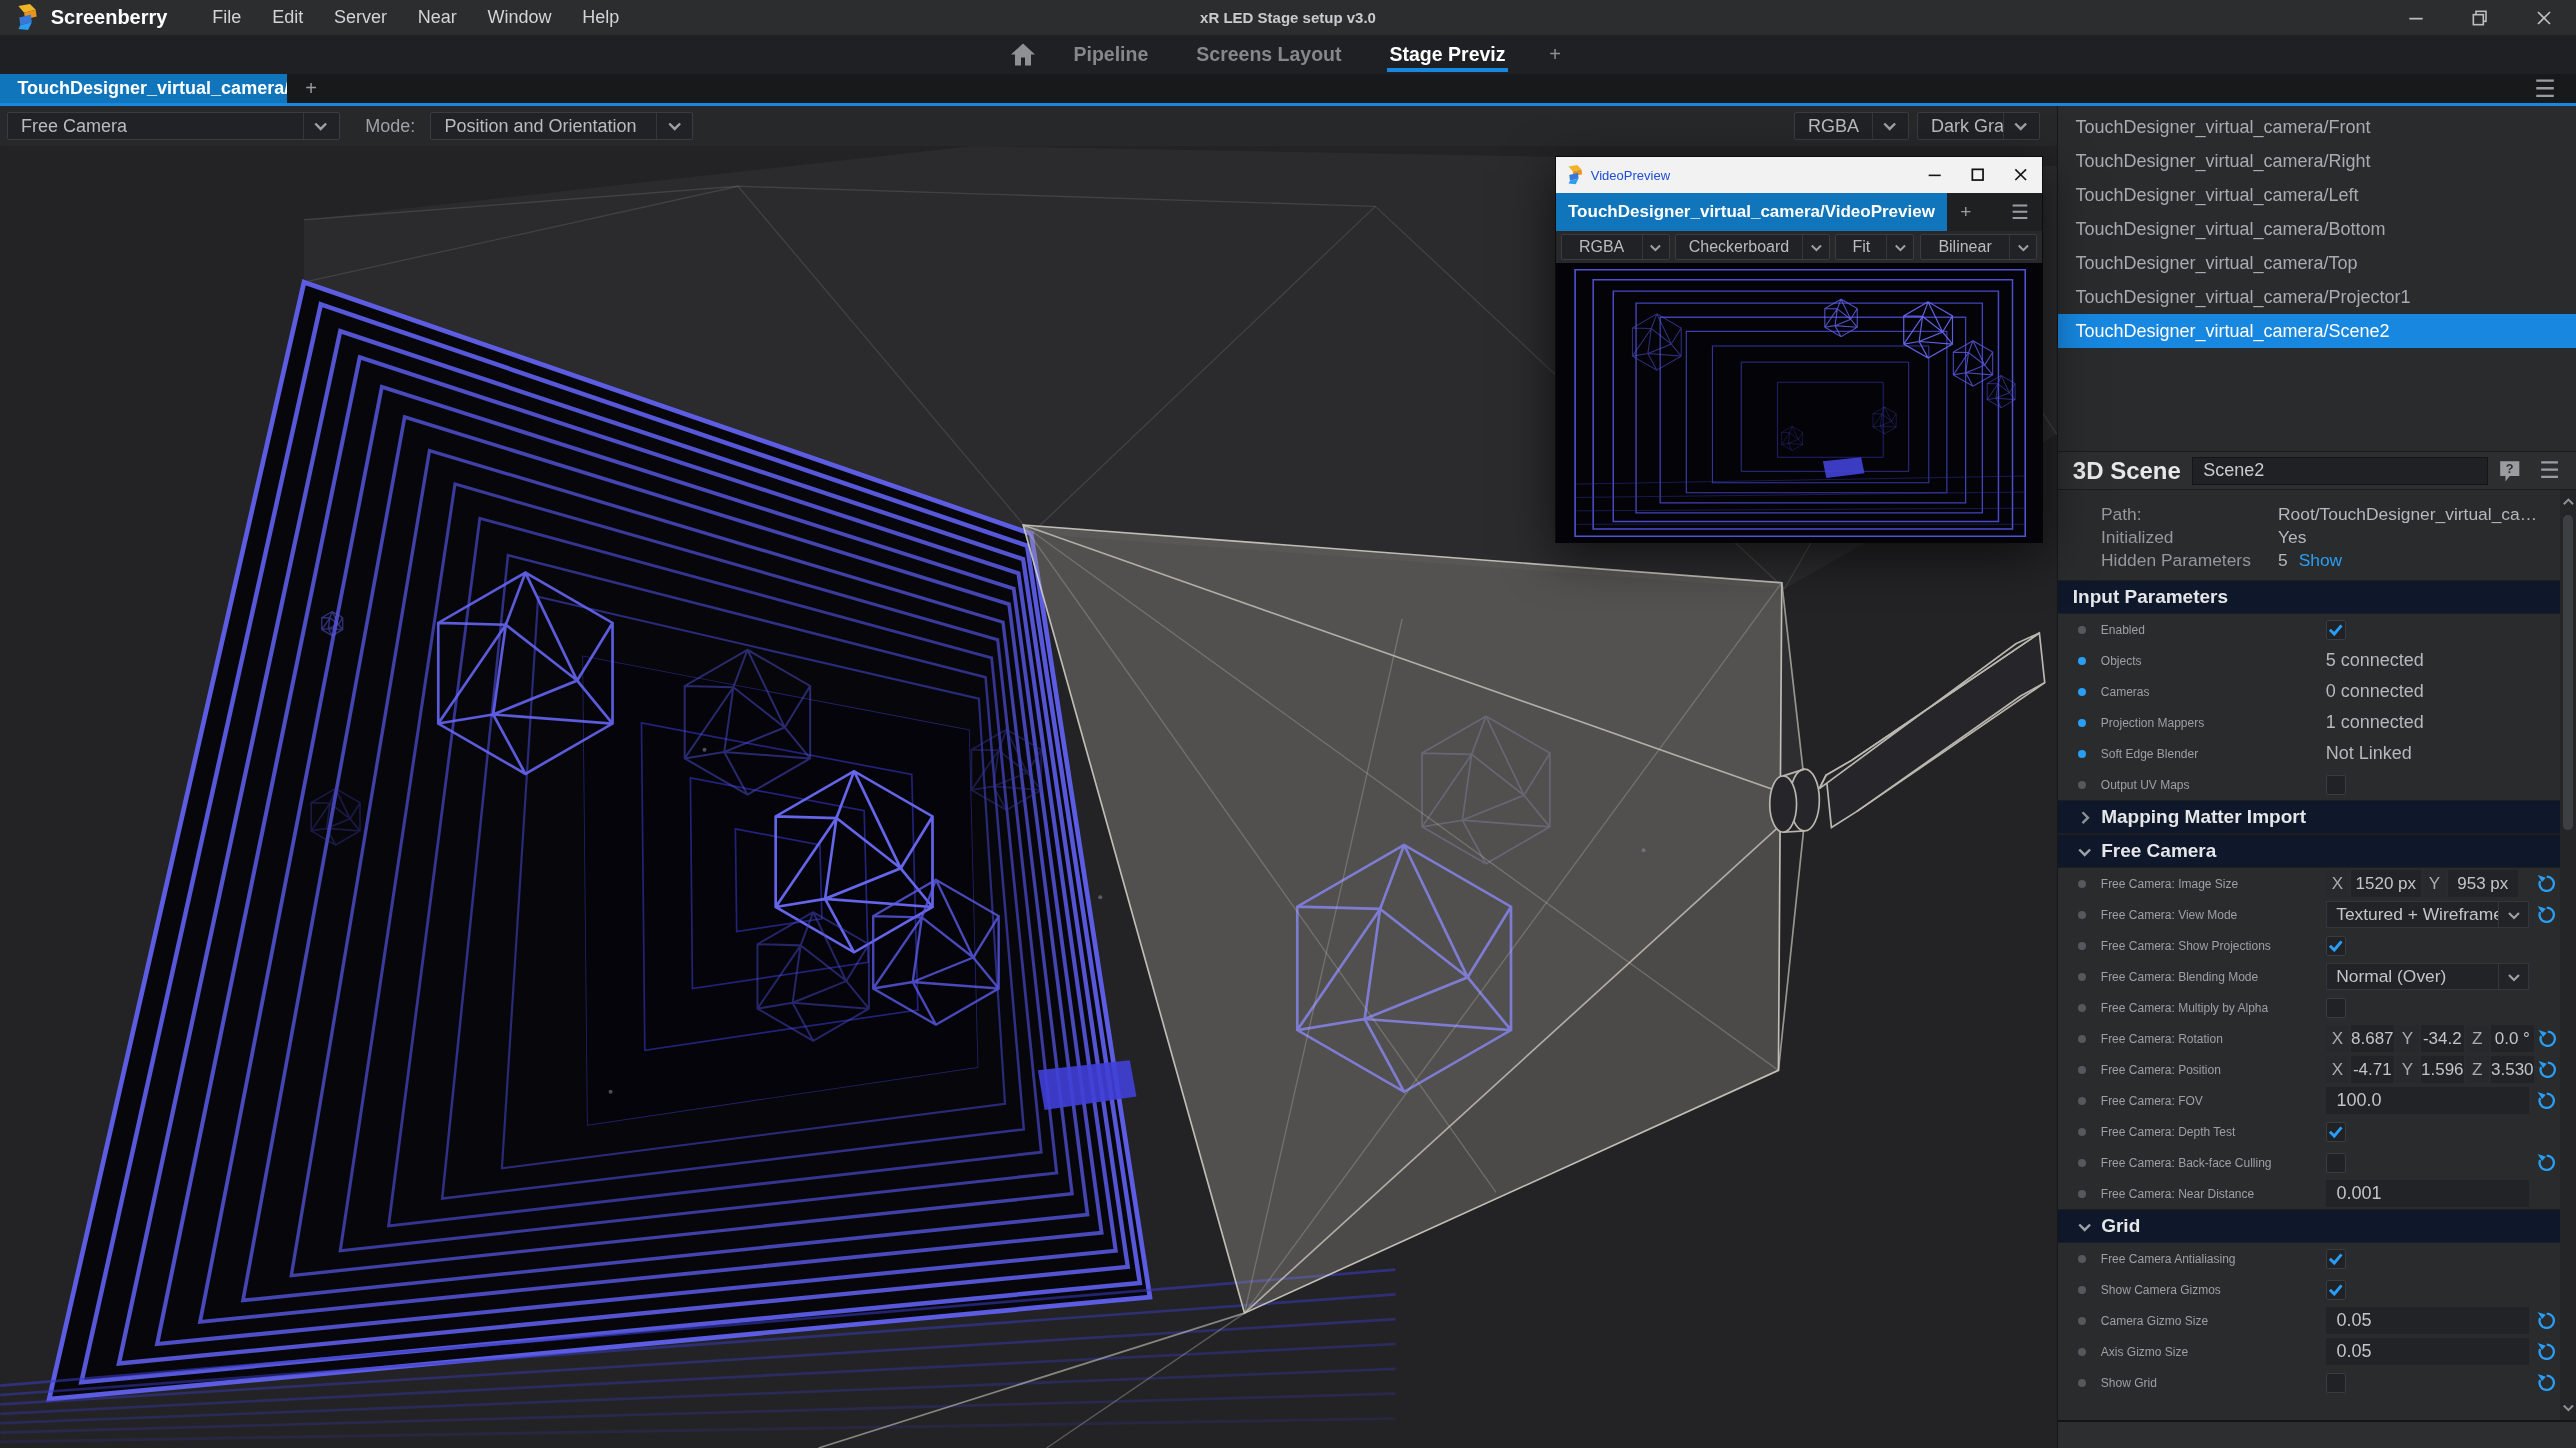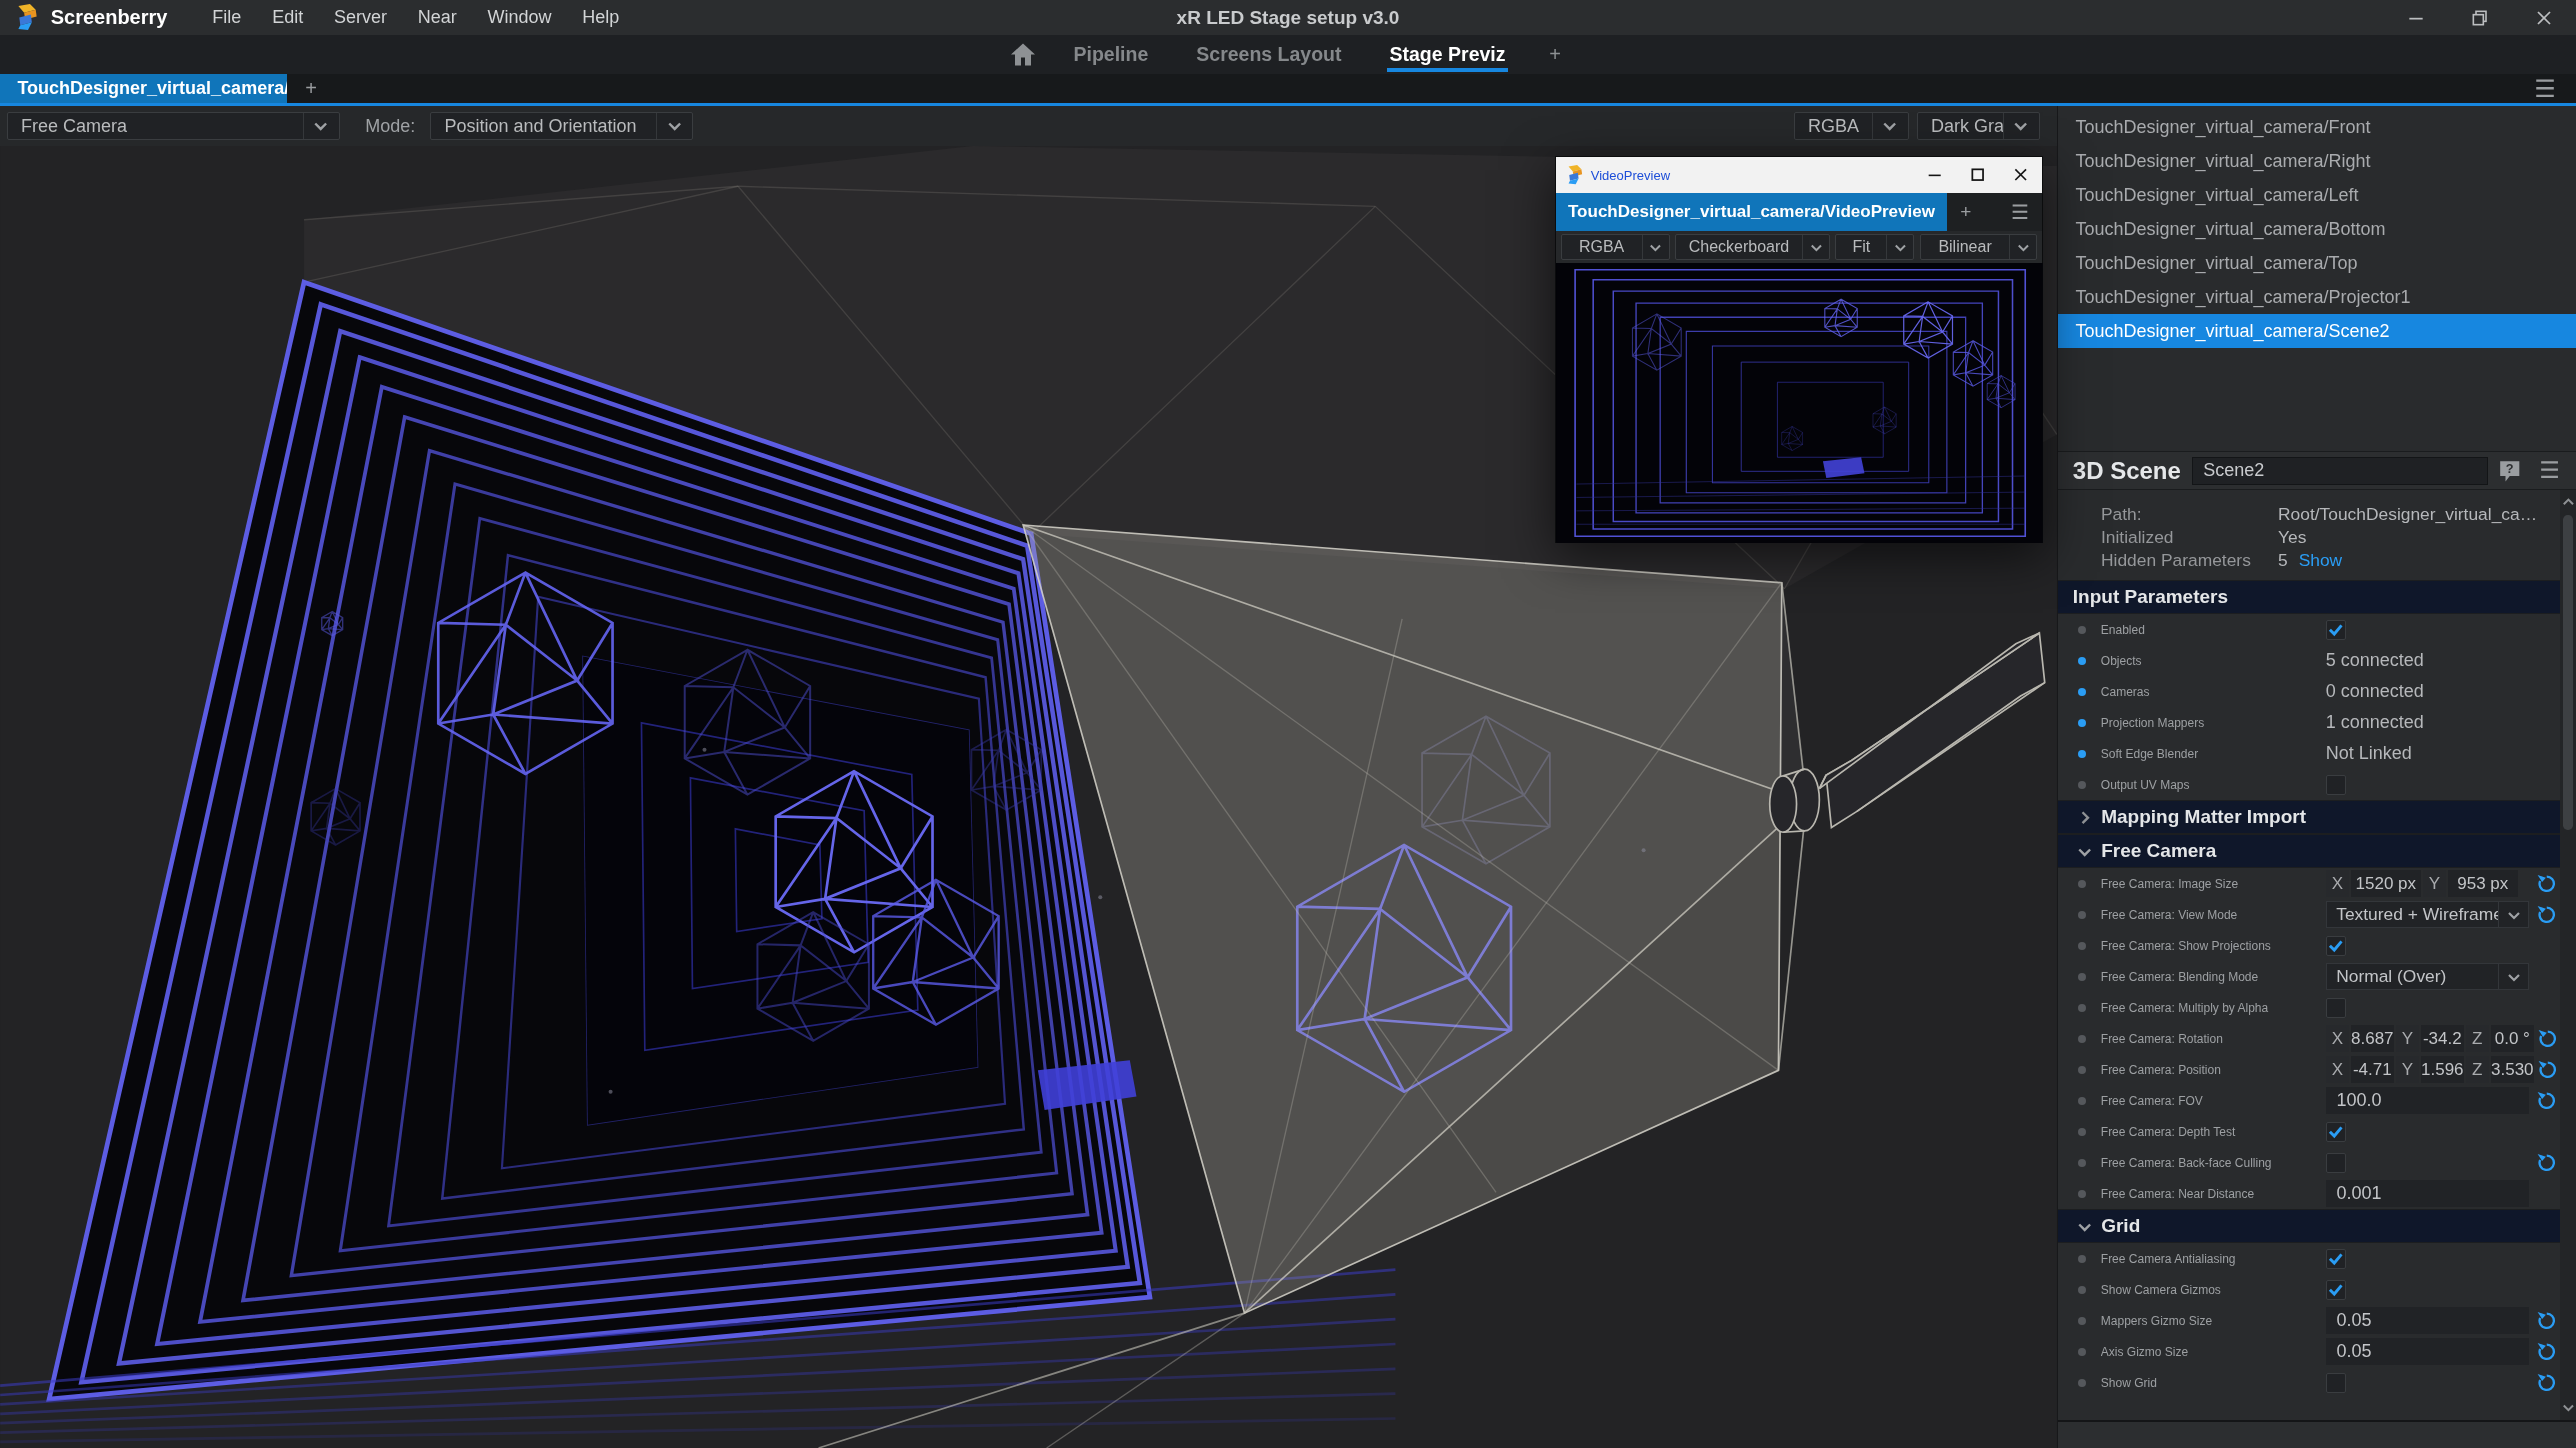--- a/index.html
+++ b/index.html
@@ -9,21 +9,21 @@
        font-family:"Liberation Sans",sans-serif;color:#c8cacc;}
   .app{position:relative;width:2576px;height:1449px;display:flex;flex-direction:column}
 
   
   .titlebar{height:35px;background:#2b2d2f;display:flex;align-items:center;padding:0 0 0 16px;flex:none;position:relative}
   .logo{width:24px;height:27px;margin-right:10.7px;flex:none}
   .brand{font-size:20px;font-weight:bold;color:#fff;margin-right:29.5px;white-space:nowrap}
   .menus{display:flex;align-items:center;height:100%}
   .menu-item{font-size:18px;color:#d2d4d6;padding:0 15.4px;height:35px;display:flex;align-items:center;cursor:default}
   .title-center{position:absolute;left:50%;top:0;transform:translateX(-50%);height:35px;display:flex;align-items:center;
-                font-size:19px;font-weight:bold;color:#c9cbcd;white-space:nowrap}
+                font-size:15px;font-weight:bold;color:#c9cbcd;white-space:nowrap}
   .win-controls{margin-left:auto;display:flex;height:100%}
   .win-btn{width:64px;height:35px;display:flex;align-items:center;justify-content:center;color:#bcbec0}
 
   
   .navbar{height:39px;background:#1e2023;flex:none;display:flex;align-items:center;justify-content:center}
   .nav-inner{display:flex;align-items:center;gap:2px}
   .nav-home{width:50px;height:39px;display:flex;align-items:center;justify-content:center;color:#8e9194}
   .nav-tab{font-size:19.5px;font-weight:bold;color:#85888b;padding:0 24px;height:39px;display:flex;align-items:center;position:relative;white-space:nowrap}
   .nav-tab.active{color:#fff}
   .nav-tab.active::after{content:"";position:absolute;left:21.5px;right:21.5px;bottom:2px;height:4px;background:var(--accent)}
@@ -592,21 +592,21 @@
                 <div class="ctrl">
                   <div class="cb">
                     <svg width="17.4" height="17.4" viewBox="0 0 24 24">
                       <polyline points="4,12 10,18 20,6" fill="none" stroke="#2a9df4" stroke-width="4"></polyline>
                     </svg>
                   </div>
                 </div>
               </div>
               <div class="param-row">
                 <span class="dot"></span>
-                <span class="param-label">Mappers Gizmo Size</span>
+                <span class="param-label">Camera Gizmo Size</span>
                 <div class="ctrl">
                   <div class="tfield">
                     <span>0.05</span>
                   </div>
                   <span class="reset" style="margin-left: auto;">
                     <svg width="21.5" height="21.5" viewBox="0 0 24 24">
                       <path d="M12 4a8 8 0 1 1-7.4 4.9" fill="none" stroke="#2a9df4" stroke-width="2.6"></path>
                       <polygon points="1.8,2.2 6.8,10 11,5.2" fill="#2a9df4"></polygon>
                     </svg>
                   </span>

